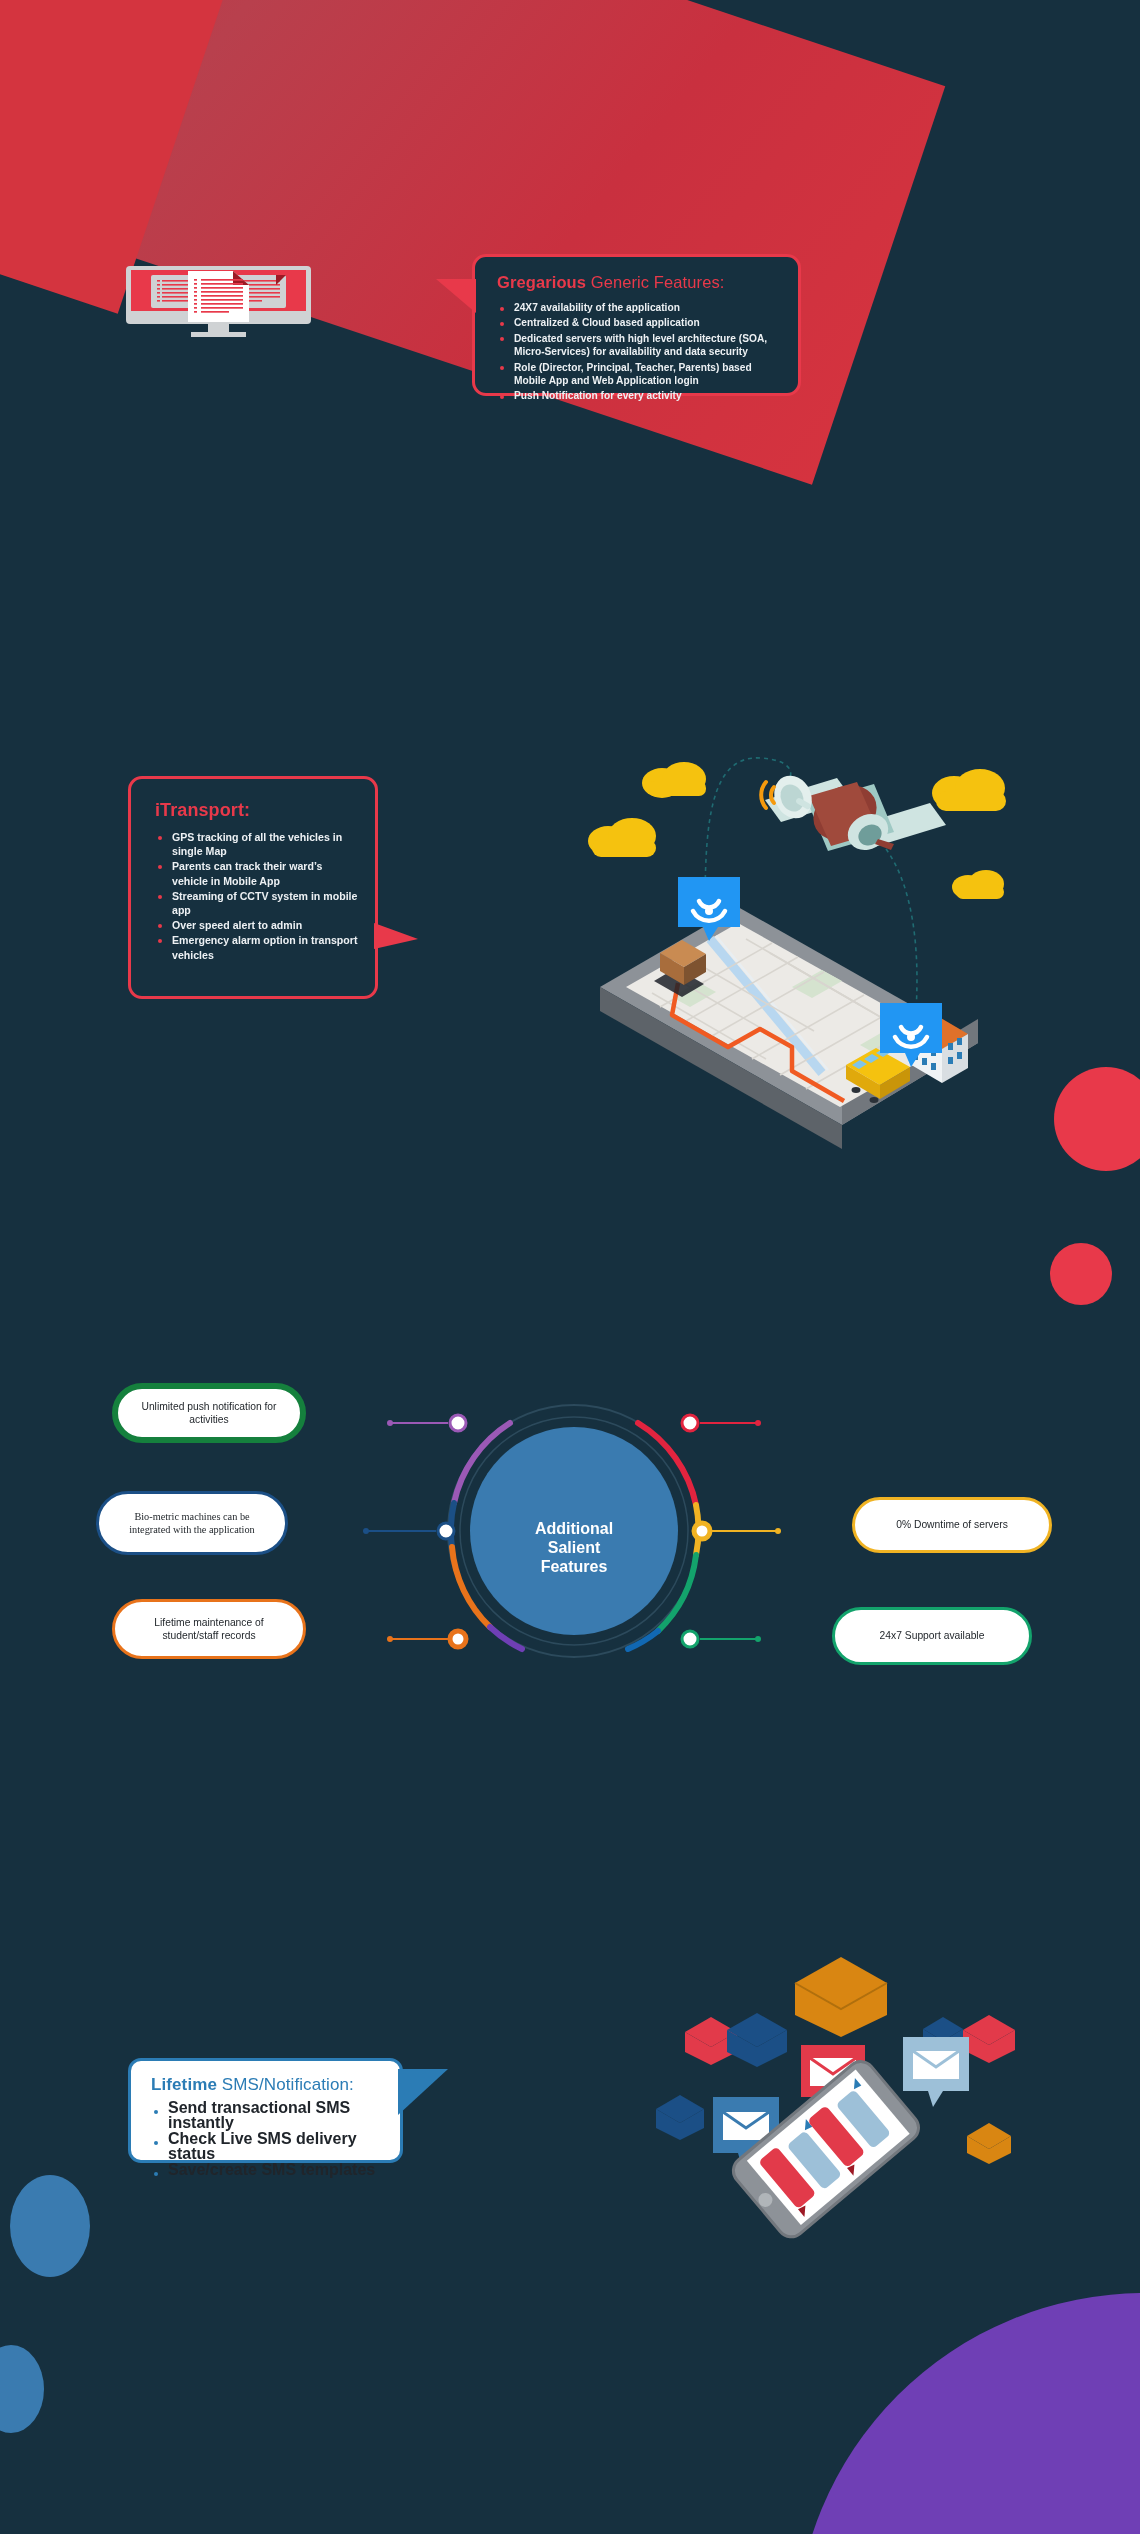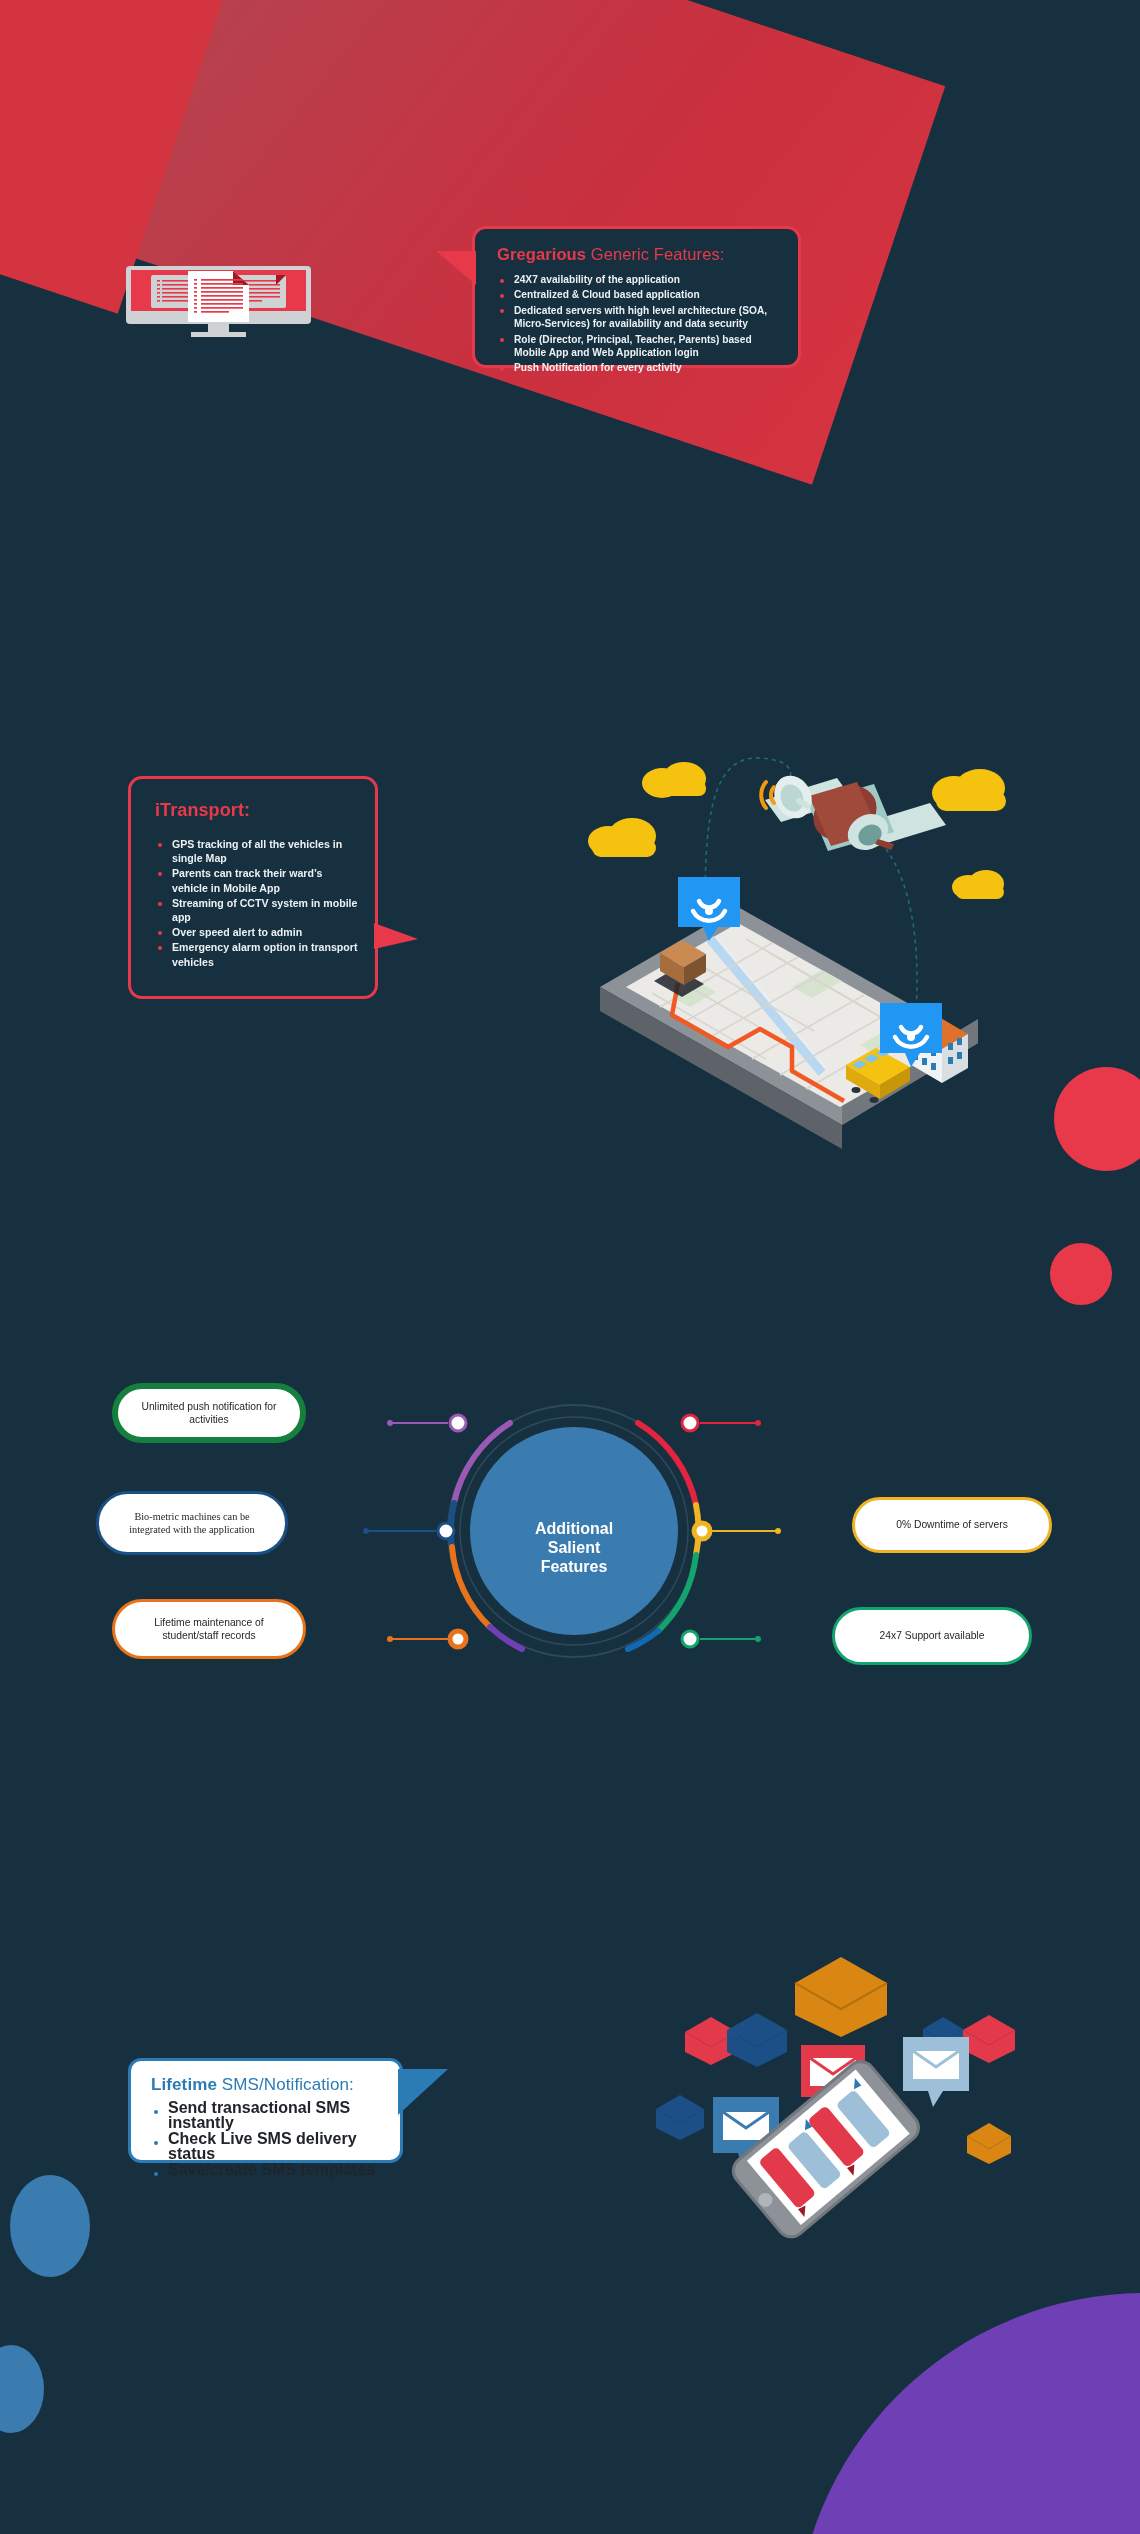--- a/index.html
+++ b/index.html
@@ -40,39 +40,39 @@
   .callout{position:absolute;border-radius:14px;box-sizing:border-box;}
   .callout .title{margin:0 0 9px 0;letter-spacing:.1px;}
   .callout ul{margin:0;padding:0;list-style:none;}
   .callout li{position:relative;padding-left:17px;margin-bottom:2px;}
   .callout li::before{
     content:"";position:absolute;left:3px;top:.55em;width:4px;height:4px;border-radius:50%;
   }
 
   
   #box-generic{
-    left:472px;top:226px;width:329px;height:142px;
+    left:472px;top:254px;width:329px;height:142px;
     border:3px solid #e8394a;background:#16303f;padding:16px 18px 12px 22px;
   }
   #box-generic .title{color:#e8394a;font-size:16.5px;font-weight:400;}
   #box-generic .title b{font-weight:700;}
   #box-generic ul{color:#edf1f4;font-size:10.2px;line-height:13.4px;font-weight:600;}
   #box-generic li::before{background:#e8394a;}
   #box-generic .tail{
     position:absolute;left:-39px;top:22px;width:0;height:0;
     border-top:0 solid transparent;border-bottom:34px solid transparent;
     border-right:40px solid #e8394a;
   }
 
   
   #box-transport{
     left:128px;top:776px;width:250px;height:223px;
     border:3px solid #e8394a;background:#16303f;padding:21px 16px 10px 24px;
   }
-  #box-transport .title{color:#e8394a;font-size:18px;font-weight:700;margin-bottom:16px;}
+  #box-transport .title{color:#e8394a;font-size:18px;font-weight:700;margin-bottom:9px;}
   #box-transport ul{color:#edf1f4;font-size:10.6px;line-height:14.2px;font-weight:700;}
   #box-transport li{margin-bottom:1px;}
   #box-transport li::before{background:#e8394a;}
   #box-transport .tail{
     position:absolute;right:-43px;top:152px;width:0;height:0;
     border-top:26px solid #e8394a;border-left:0 solid transparent;
     border-right:44px solid transparent;border-bottom:0 solid transparent;
     transform:skewY(20deg);
   }
 

